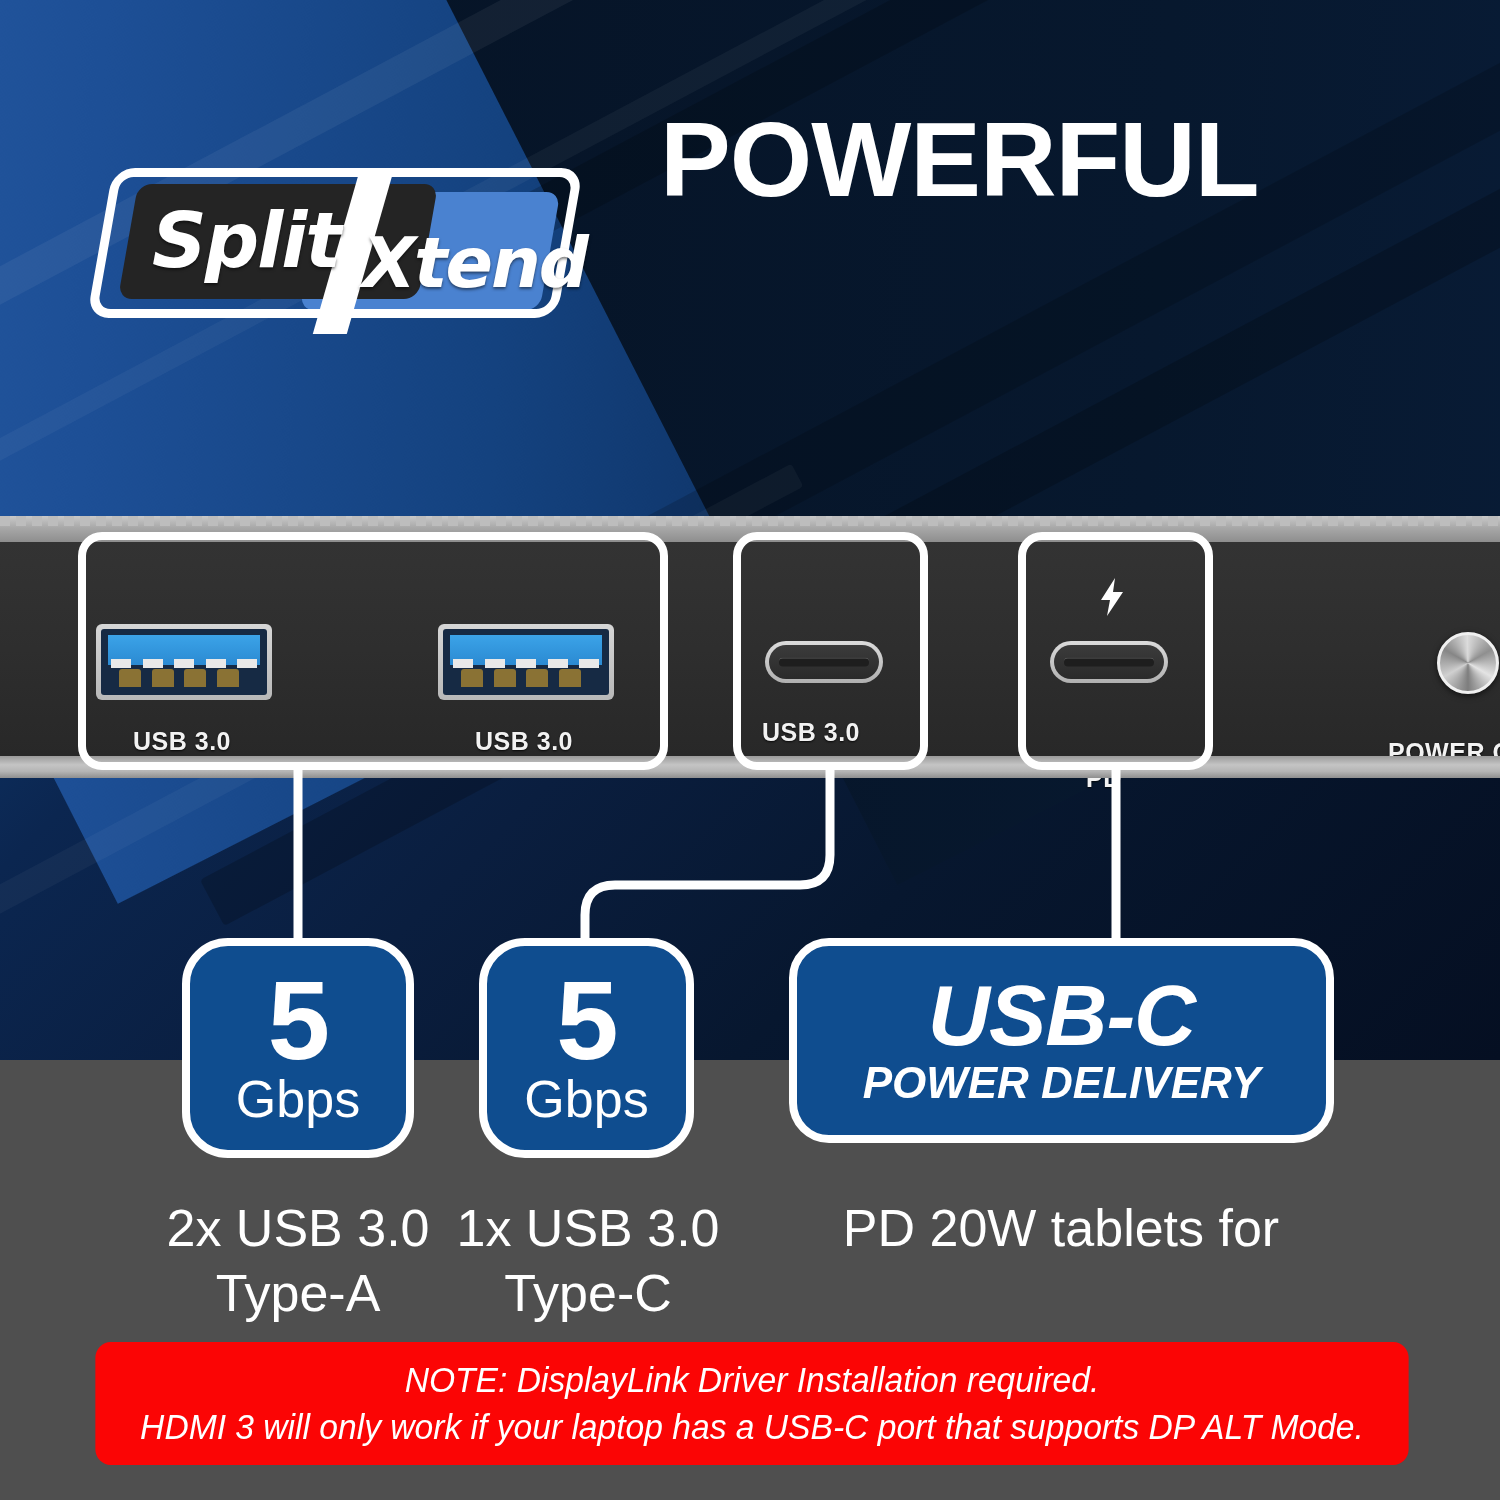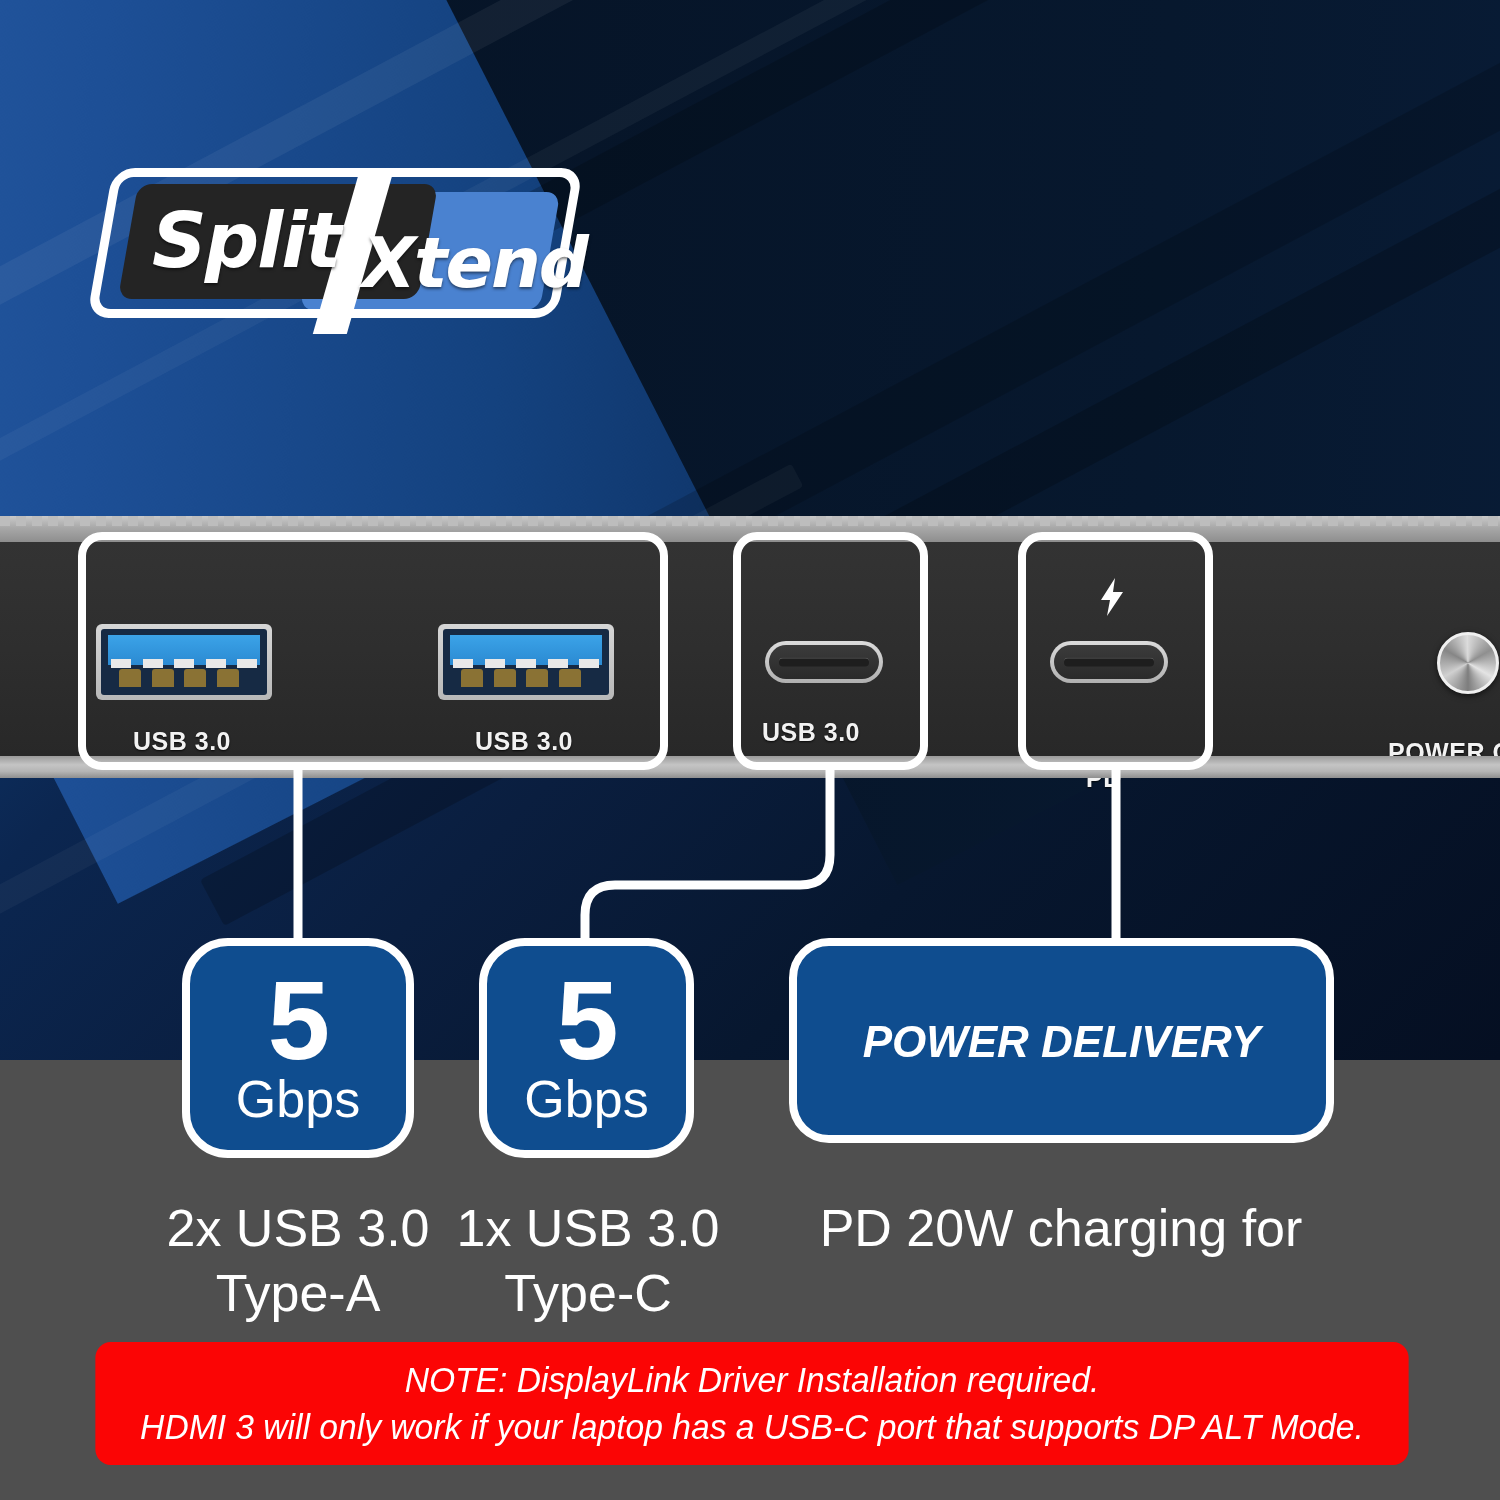--- a/index.html
+++ b/index.html
@@ -259,20 +259,21 @@
 <div class="logo-wrap">
   <div class="logo-blue"></div>
   <div class="logo-dark"></div>
   <div class="logo-slash"></div>
   <div class="logo-outline"></div>
   <div class="logo-text-split">Split</div>
   <div class="logo-text-xtend">Xtend</div>
 </div>
 
 <div class="headline">
+  <div>POWERFUL</div>
 </div>
 
 <div class="device">
   <div class="device-top-edge">
     <div class="device-teeth"></div>
   </div>
   <div class="device-body">
 
     <div class="port usba" style="left:96px;top:82px;">
       <div class="usba-inner">
@@ -358,33 +359,34 @@
   <div class="badge-num">5</div>
   <div class="badge-unit">Gbps</div>
 </div>
 
 <div class="badge" style="left:479px;top:938px;width:215px;height:220px;">
   <div class="badge-num">5</div>
   <div class="badge-unit">Gbps</div>
 </div>
 
 <div class="badge" style="left:789px;top:938px;width:545px;height:205px;border-radius:40px;">
+  <div class="badge-title">USB-C</div>
   <div class="badge-sub">POWER DELIVERY</div>
 </div>
 
 <div class="caption" style="left:148px;top:1196px;width:300px;">
   <div>2x USB 3.0</div>
   <div>Type-A</div>
 </div>
 
 <div class="caption" style="left:443px;top:1196px;width:290px;">
   <div>1x USB 3.0</div>
   <div>Type-C</div>
 </div>
 
 <div class="caption" style="left:786px;top:1196px;width:550px;">
-  <div>PD 20W charging for</div>
+  <div>PD 20W tablets for</div>
 </div>
 
 <div class="note">
   <div>NOTE: DisplayLink Driver Installation required.</div>
   <div>HDMI 3 will only work if your laptop has a USB-C port that supports DP ALT Mode.</div>
 </div>
 
 </body></html>

